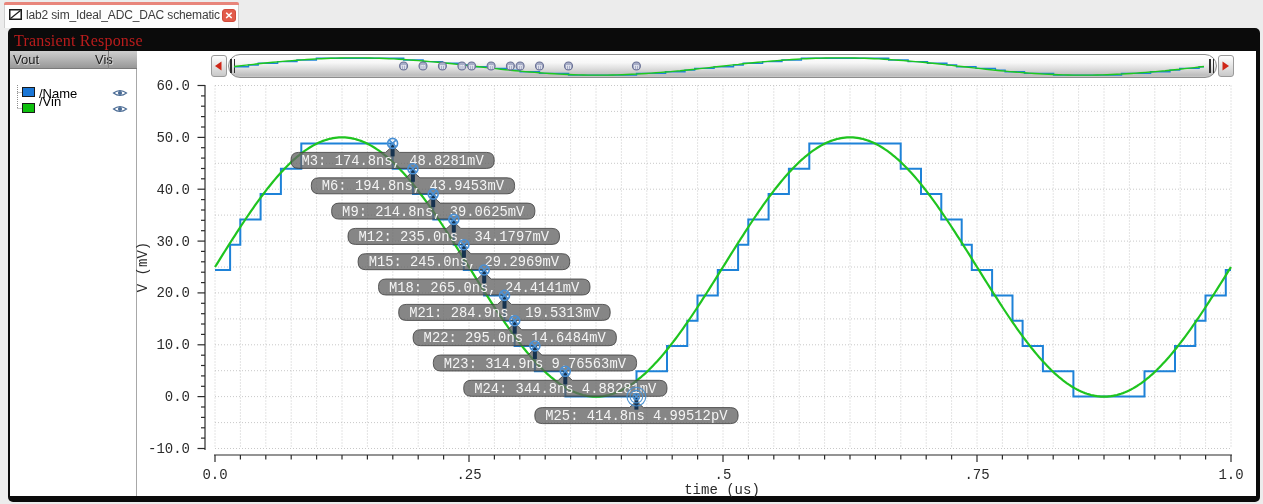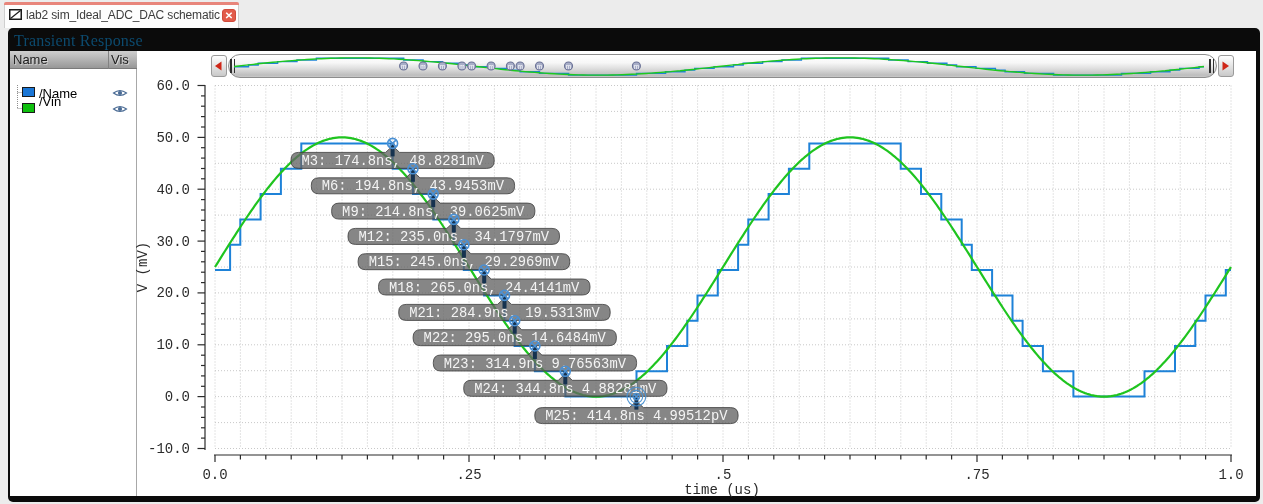--- a/index.html
+++ b/index.html
@@ -5,21 +5,21 @@
 #page{position:relative;width:1050px;height:504px}
 .abs{position:absolute}
 
 #tabline{left:4px;top:2px;width:235px;height:3px;background:#e8857b;border-radius:2px 2px 0 0}
 #tab{left:4px;top:5px;width:235px;height:23px;background:#fdfdfd;border-left:1px solid #cfcfcf;border-right:1px solid #cfcfcf}
 #tabico{left:9px;top:9px;width:13px;height:11px}
 #tabtxt{left:26px;top:8px;font-size:12px;color:#3d3d3d;letter-spacing:-0.15px;white-space:pre}
 #tabx{left:222px;top:8.5px;width:14px;height:13px;background:#e25b4a;border:1px solid #d14b3c;border-radius:3px;color:#fff;font-size:10px;font-weight:bold;text-align:center;line-height:11px}
 
 #win{left:8px;top:28px;width:1252px;height:474px;background:#0b0b0b;border-radius:5px}
-#title{left:14px;top:32px;color:#0c4a6e;font-family:"Liberation Serif",serif;font-size:16px;letter-spacing:0.2px}
+#title{left:14px;top:32px;color:#b91c1c;font-family:"Liberation Serif",serif;font-size:16px;letter-spacing:0.2px}
 #content{left:10px;top:51px;width:1246px;height:445px;background:#fff}
 
 #lpanel{left:10px;top:51px;width:127px;height:445px;background:#fff;border-right:1px solid #a8a8a8}
 #lhead{left:10px;top:51px;width:127px;height:18px;background:linear-gradient(#cfcfcf,#989898);border-bottom:1px solid #7a7a7a}
 #lhead .col{position:absolute;top:1px;font-size:13px;color:#1c1c1c;text-shadow:1px 1px 0 rgba(255,255,255,.5)}
 #vsep{left:108px;top:51px;width:1px;height:18px;background:#828282}
 .sw{position:absolute;width:13px;height:10px;border:1px solid #1a1a1a}
 .sig{position:absolute;font-size:13px;color:#000}
 
 .sbtn{position:absolute;top:55px;width:16px;height:22px;background:linear-gradient(#ffffff,#c9c9c9);border:1px solid #9a9a9a;border-radius:3px}
@@ -42,22 +42,22 @@
       <rect x="0.75" y="0.75" width="11.5" height="9.5" fill="#fff" stroke="#1a1a1a" stroke-width="1.5"></rect>
       <line x1="1.5" y1="9.5" x2="11.5" y2="1.5" stroke="#1a1a1a" stroke-width="1.3"></line>
     </svg>
 <div class="abs" id="tabtxt">lab2 sim_Ideal_ADC_DAC schematic</div>
 <div class="abs" id="tabx">✕</div>
 <div class="abs" id="win"></div>
 <div class="abs" id="title">Transient Response</div>
 <div class="abs" id="content"></div>
 <div class="abs" id="lpanel"></div>
 <div class="abs" id="lhead">
-      <span class="col" style="left:3px">Name</span>
-      <span class="col" style="left:101px">Vis</span>
+      <span class="col" style="left:3px">Vout</span>
+      <span class="col" style="left:85px">Vis</span>
     </div>
 <div class="abs" id="vsep"></div>
 <svg class="abs" style="left:10px;top:80px" width="120" height="45">
  <line x1="7.5" y1="5" x2="7.5" y2="28.5" stroke="#8e8e8e" stroke-width="1" stroke-dasharray="1 1"></line>
  <line x1="7.5" y1="12.5" x2="12" y2="12.5" stroke="#8e8e8e" stroke-width="1" stroke-dasharray="1 1"></line>
  <line x1="7.5" y1="28.5" x2="12" y2="28.5" stroke="#8e8e8e" stroke-width="1" stroke-dasharray="1 1"></line>
 </svg>
 <div class="sw" style="left:22px;top:87px;background:#1a76d6"></div>
 <div class="sw" style="left:22px;top:103px;background:#0ec00e"></div>
 <div class="sig" style="left:39px;top:86px">/Name</div>

